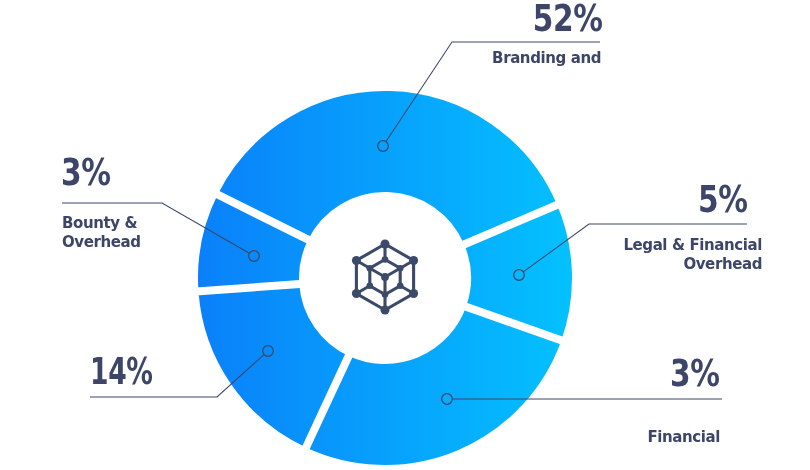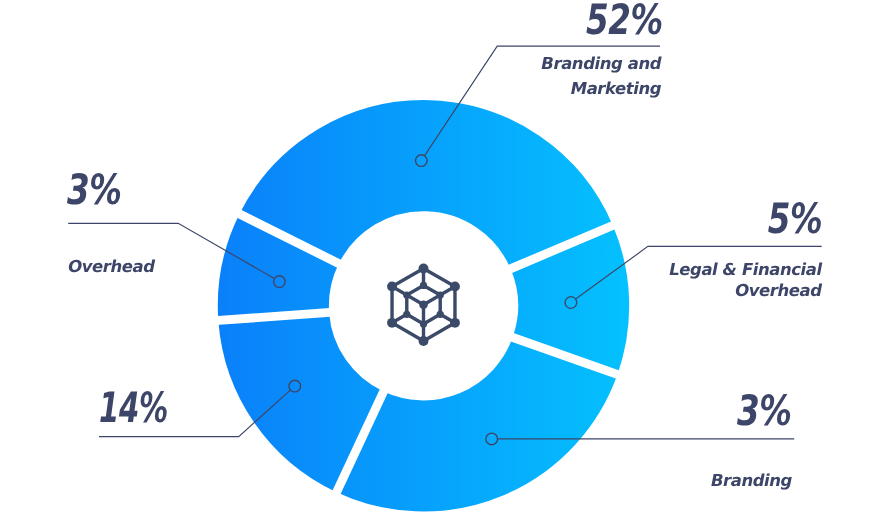--- a/index.html
+++ b/index.html
@@ -1,17 +1,17 @@
 <!DOCTYPE html>
 <html><head>
 <meta charset="utf-8">
 <style>
   html,body{margin:0;padding:0;}
   .stage{position:relative;width:810px;height:470px;background:#ffffff;overflow:hidden;
-         font-family:"DejaVu Sans",sans-serif;font-style:italic;}
+         font-family:"DejaVu Sans",sans-serif;}
   svg{position:absolute;left:0;top:0;}
   .pct{position:absolute;font-size:38px;font-weight:700;letter-spacing:-0.5px;line-height:1;color:#3d4668;white-space:nowrap;transform:scaleX(0.78);transform-origin:left center;}
   .pct.right{text-align:right;transform-origin:right center;}
   .cap{position:absolute;font-size:15px;font-weight:700;line-height:20px;letter-spacing:-0.4px;color:#3d4668;white-space:nowrap;}
   .cap.right{text-align:right;}
 </style>
 </head>
 <body>
 
 <div class="stage">
@@ -76,35 +76,34 @@
           <circle cx="-15.2" cy="8.75" r="3.3"></circle>
           <circle cx="-15.2" cy="-8.75" r="3.3"></circle>
         <circle cx="0" cy="0" r="3.9"></circle>
       </g>
     </g>
   </svg>
 
   <div class="pct right" style="right:208px;top:-1px">52%</div>
   <div class="cap right" style="right:209px;top:47px;line-height:22px">
     <span>Branding and</span><br>
-    <span>Marketing</span>
   </div>
 
   <div class="pct" style="left:61px;top:153px">3%</div>
   <div class="cap" style="left:62px;top:214px;line-height:19px">
-    <br>
+    <span>Bounty &amp;</span><br>
     <span>Overhead</span>
   </div>
 
   <div class="pct right" style="right:62px;top:180px">5%</div>
-  <div class="cap right" style="right:63px;top:236px;line-height:19px">
+  <div class="cap right" style="right:48px;top:236px;line-height:19px">
     <span>Legal &amp; Financial</span><br>
     <span>Overhead</span>
   </div>
 
   <div class="pct" style="left:90px;top:352px;transform:scaleX(0.7)">14%</div>
 
   <div class="pct right" style="right:90px;top:354px">3%</div>
   <div class="cap right" style="right:90px;top:407px">
     <br>
-    <span>Branding</span>
+    <span>Financial</span>
   </div>
 </div>
 
 </body></html>

